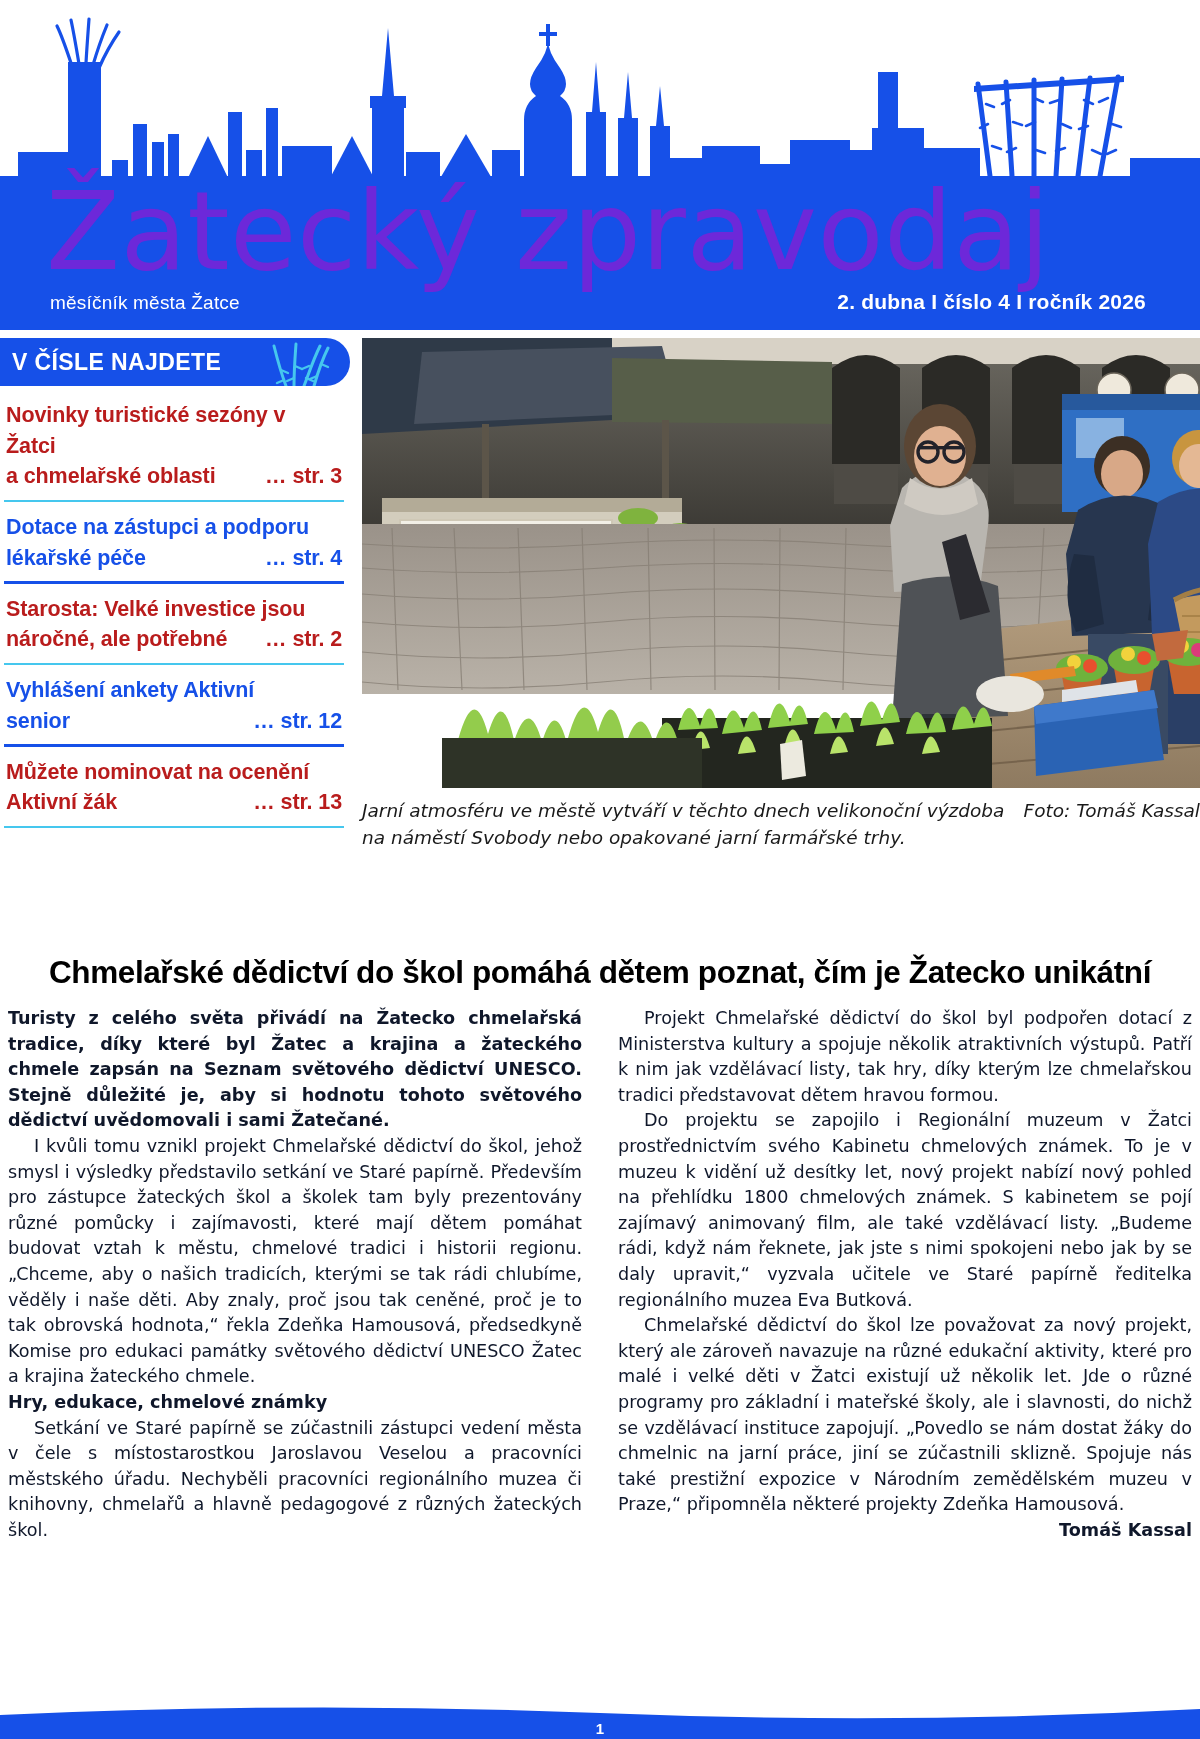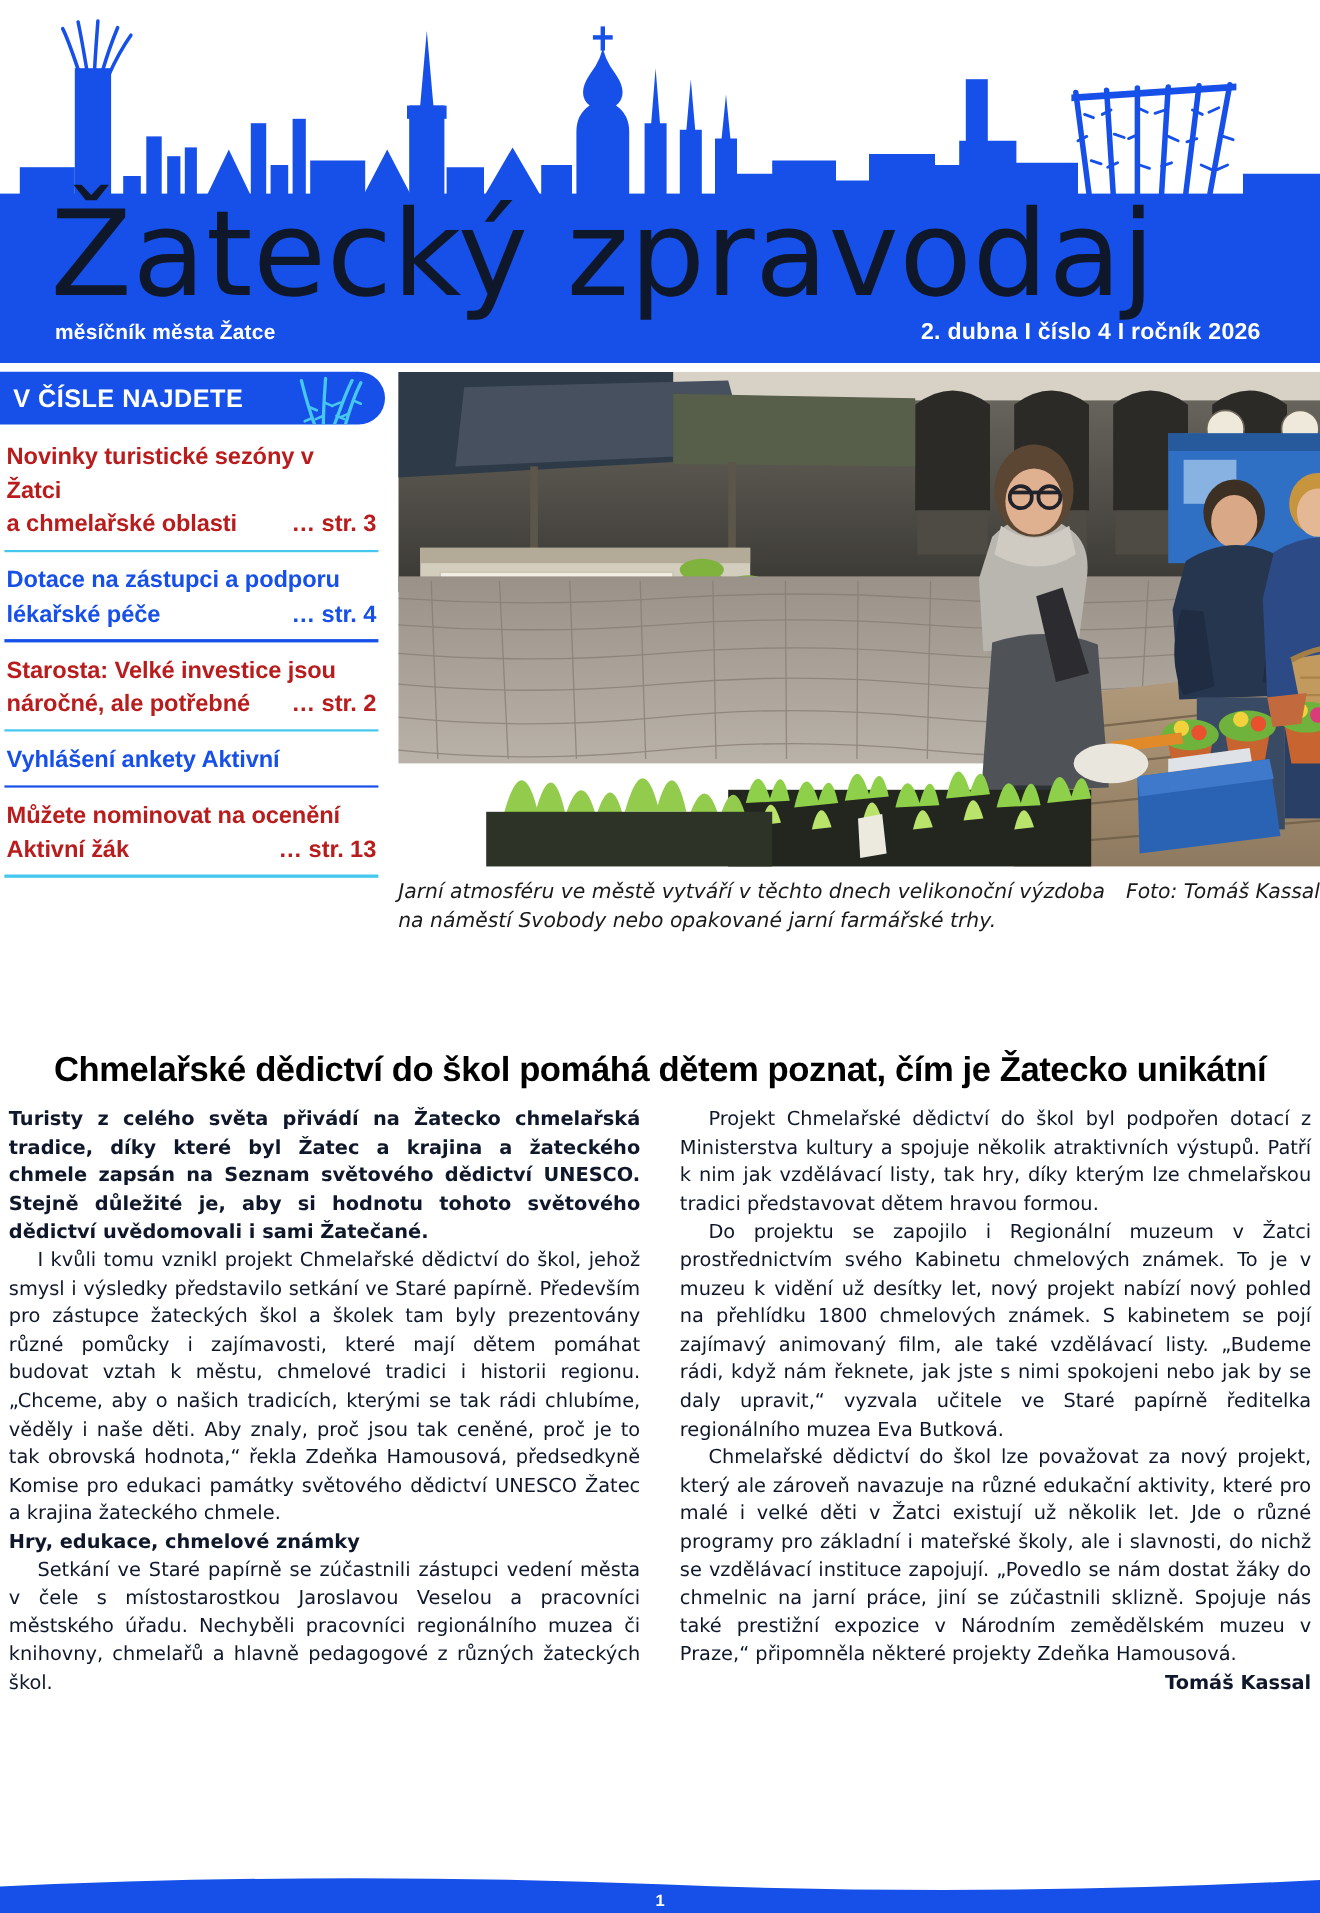--- a/index.html
+++ b/index.html
@@ -10,27 +10,27 @@
     font-family: "Liberation Sans", sans-serif;
     overflow: hidden;
   }
   .page { position: relative; width: 1200px; height: 1739px; background: #fff; }
 
   
   .masthead { position: relative; width: 1200px; height: 330px; background: #ffffff; overflow: hidden; }
   .skyline-svg { position: absolute; left: 0; top: 0; width: 1200px; height: 330px; display: block; }
   .masthead-title {
     position: absolute; left: 46px; top: 178px;
-    font-size: 108px; line-height: 1.0; color: #0f172a;
+    font-size: 108px; line-height: 1.0; color: #6d28d9;
     font-weight: 400; letter-spacing: 0.5px; white-space: nowrap;
     font-family: "DejaVu Sans", sans-serif;
   }
   .masthead-sub {
     position: absolute; left: 50px; top: 292px;
-    font-size: 19px; color: #ffffff; font-weight: 700; letter-spacing: 0.2px;
+    font-size: 19px; color: #ffffff; font-weight: 400; letter-spacing: 0.2px;
   }
   .masthead-issue {
     position: absolute; right: 54px; top: 290px;
     font-size: 21px; color: #ffffff; font-weight: 600; letter-spacing: 0.2px;
     white-space: nowrap;
   }
 
   
   .upper { position: relative; width: 1200px; height: 525px; }
 
@@ -276,20 +276,24 @@
             <span class="c-light">náročné, ale potřebné</span>
             <span class="toc-page c-light">… str. 2</span>
           </div>
         </div>
         <div class="toc-rule r-light"></div>
 
         <div class="toc-item">
           <div class="toc-line">
               <span class="toc-title-1 c-dark">Vyhlášení ankety Aktivní</span>
             </div>
+          <div class="toc-line">
+            <span class="c-dark">senior</span>
+            <span class="toc-page c-dark">… str. 12</span>
+          </div>
         </div>
         <div class="toc-rule r-dark"></div>
 
         <div class="toc-item">
           <div class="toc-line">
               <span class="toc-title-1 c-light">Můžete nominovat na ocenění</span>
             </div>
           <div class="toc-line">
             <span class="c-light">Aktivní žák</span>
             <span class="toc-page c-light">… str. 13</span>

